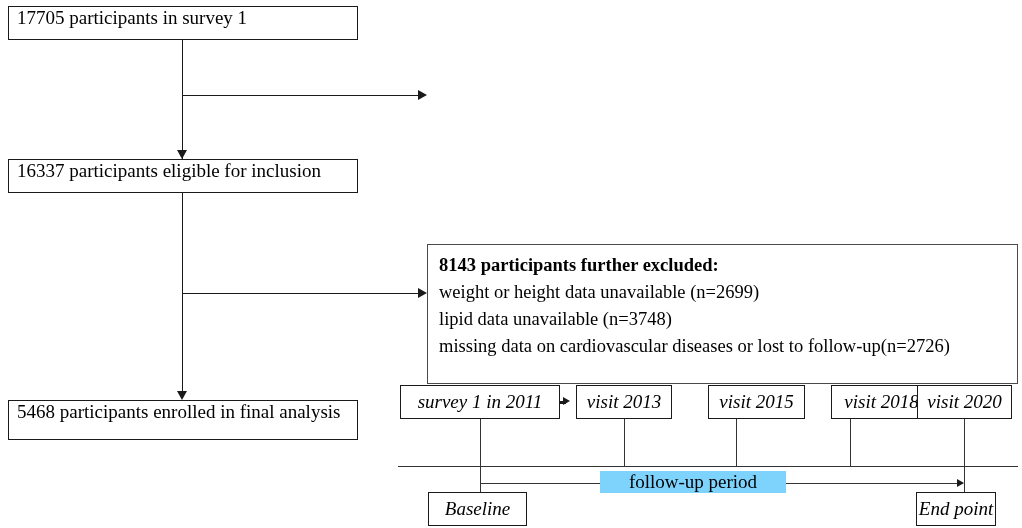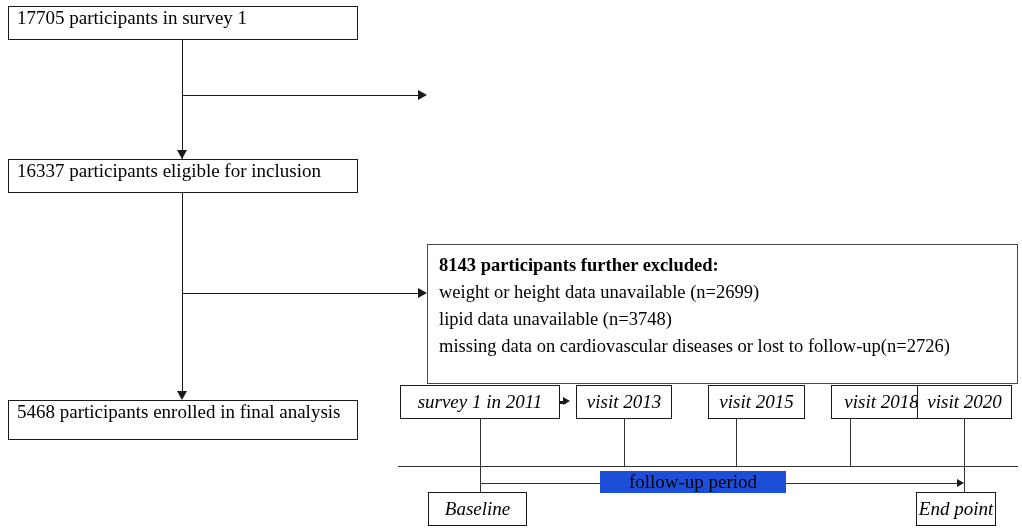--- a/index.html
+++ b/index.html
@@ -161,21 +161,21 @@
   #followup-right { left: 785px; top: 483px; width: 178px; }
   #followup-cap   { left: 480px; top: 479px; height: 8px; }
   #arrow-followup { left: 957px; top: 479px; }
   #followup-label {
     position: absolute;
     left: 600px;
     top: 471px;
     width: 186px;
     text-align: center;
     font-size: 19px;
-    background: #1d4ed8;
+    background: #7dd3fc;
     white-space: nowrap;
   }
 
   
   #tbox-baseline { left: 428px; top: 492px; width: 99px; height: 34px; }
   #tbox-endpoint { left: 916px; top: 492px; width: 80px; height: 34px; }
 </style>
 </head>
 <body>
 

